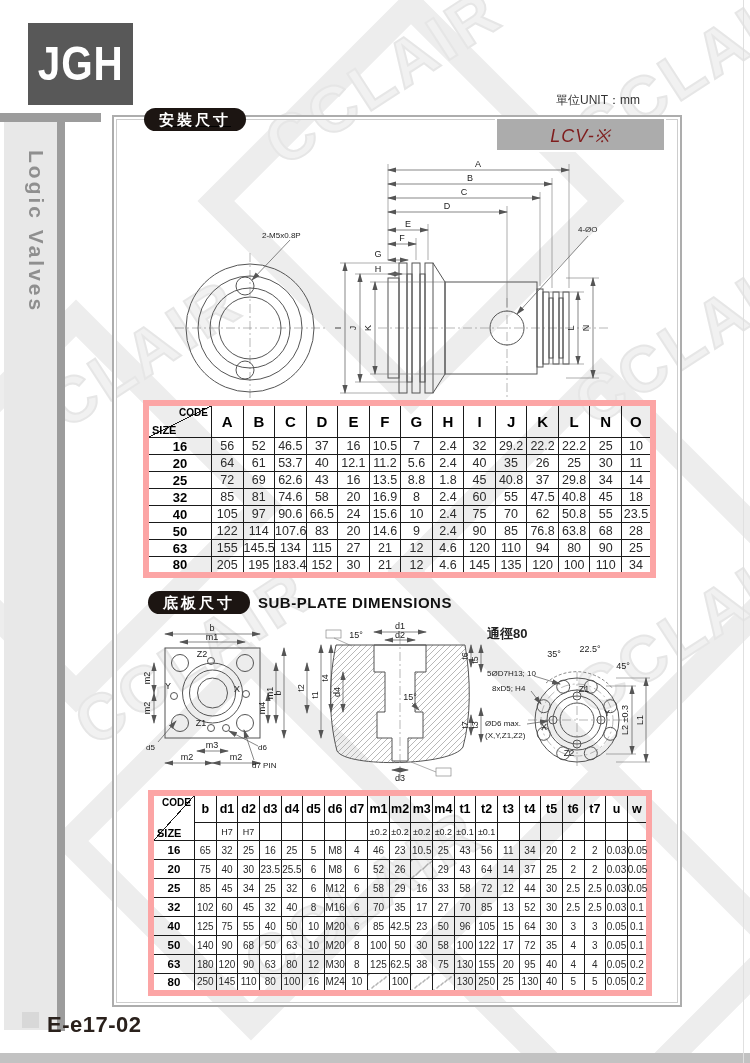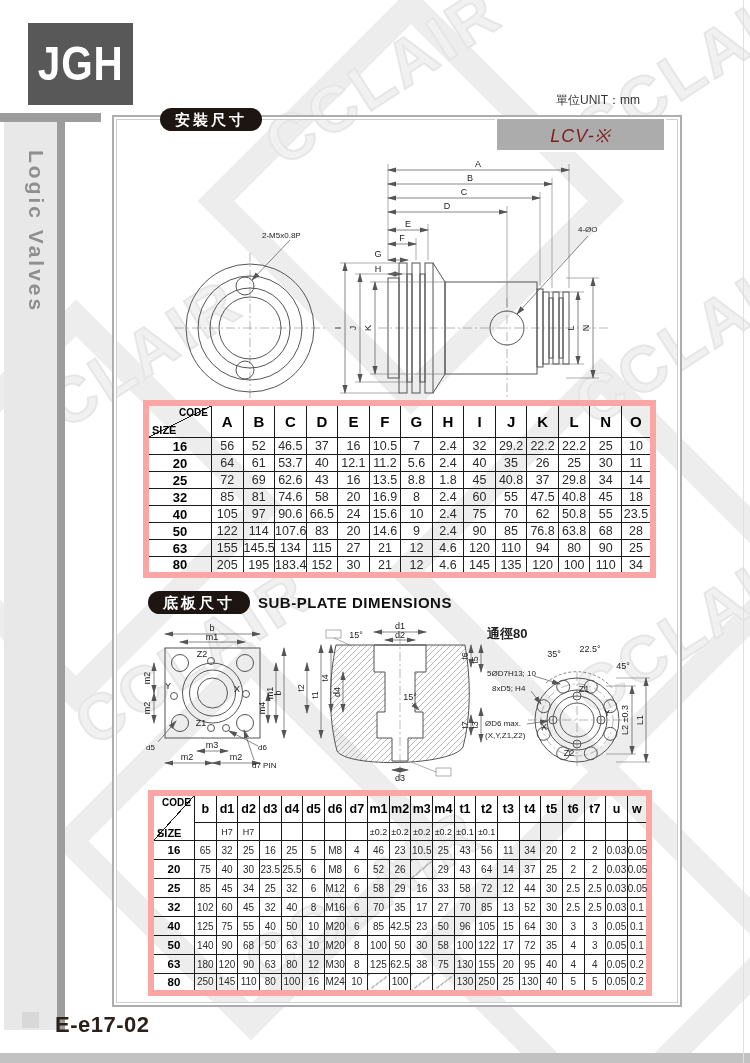--- a/index.html
+++ b/index.html
@@ -25,21 +25,21 @@
       border:2px solid #adadad;box-shadow:inset 0 0 0 2px #fff,inset 0 0 0 3px #cdcdcd;
       z-index:1;background:transparent;}
   .unit-label{position:absolute;left:556px;top:92px;font-size:12px;color:#333;z-index:3;}
   .badge{position:absolute;left:495px;top:117px;width:167px;height:31px;background:#acacac;
       z-index:3;display:flex;align-items:center;justify-content:center;border:2px solid #fff;}
   .badge span{color:#7f1d1d;font-weight:normal;font-style:italic;font-size:18px;letter-spacing:1px;}
   .section-header{position:absolute;z-index:3;display:flex;align-items:center;gap:8px;}
   .pill{background:#1c1512;color:#fff;font-weight:bold;font-size:15px;letter-spacing:3px;
       border-radius:13px;padding:3px 15px;line-height:17px;}
   .en-title{font-weight:bold;font-size:15px;color:#111;letter-spacing:0.5px;}
-  .footer{position:absolute;left:22px;top:1012px;z-index:3;display:flex;align-items:flex-start;gap:16px;}
+  .footer{position:absolute;left:22px;top:1012px;z-index:3;display:flex;align-items:flex-start;gap:8px;}
   .footer .sq{width:17px;height:16px;background:#d8d8d8;display:inline-block;}
   .footer .code{font-weight:bold;font-size:22px;color:#2a211c;letter-spacing:0.5px;}
   .bottom-strip{position:absolute;left:0;top:1053px;width:750px;height:10px;background:#c2c2c2;z-index:2;}
   .right-edge{position:absolute;left:743px;top:0;width:1px;height:1063px;background:#e0e0e0;z-index:2;}
   
   .dim-table{position:absolute;z-index:3;border-collapse:collapse;table-layout:fixed;}
   .dim-table th,.dim-table td{border:1px solid #1a1a1a;text-align:center;vertical-align:middle;
       padding:0;background:transparent;font-family:"Liberation Sans",sans-serif;}
   .dim-table{border:6px solid #fca5a5;}
   .t1{left:143px;top:400px;width:513px;}
@@ -96,21 +96,21 @@
   <div class="vbar"></div>
   <div class="sidebar"></div>
   <div class="sidebar-title">Logic Valves</div>
 
   <div class="main-box"></div>
   <div class="unit-label">單位UNIT：mm</div>
   <div class="badge">
     <span>LCV-※</span>
   </div>
 
-  <div class="section-header" style="left:160px;top:108px;">
+  <div class="section-header" style="left:144px;top:108px;text-decoration:underline;">
     <span class="pill">安裝尺寸</span>
   </div>
 
   <svg class="drw" style="left:140px;top:148px;" width="530" height="250" viewBox="0 0 530 250">
     <defs>
       <marker id="a1e" markerWidth="9" markerHeight="8" refX="8" refY="4" orient="auto" markerUnits="userSpaceOnUse">
         <path d="M0,1.4 L9,4 L0,6.6 Z" fill="#555"></path>
         </marker>
       <marker id="a1s" markerWidth="9" markerHeight="8" refX="1" refY="4" orient="auto" markerUnits="userSpaceOnUse">
         <path d="M9,1.4 L0,4 L9,6.6 Z" fill="#555"></path>

